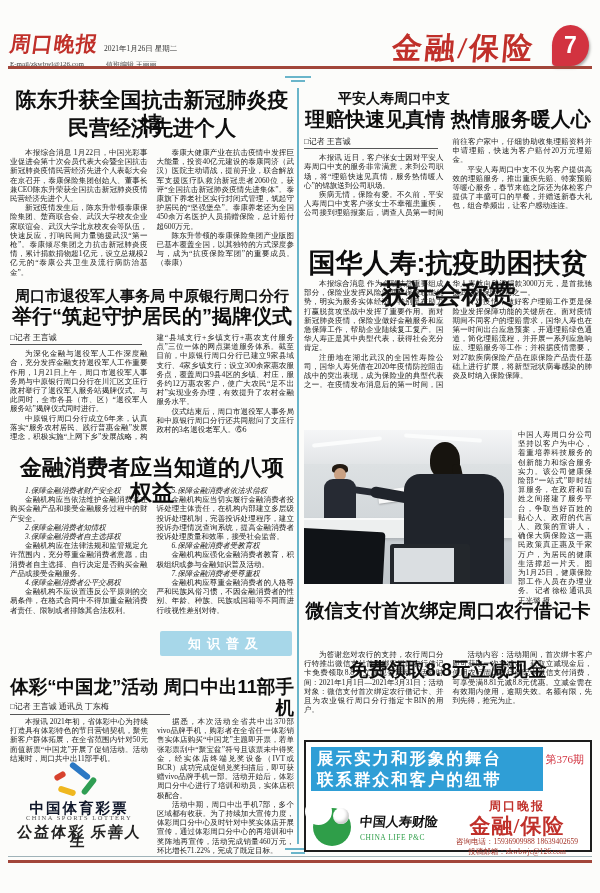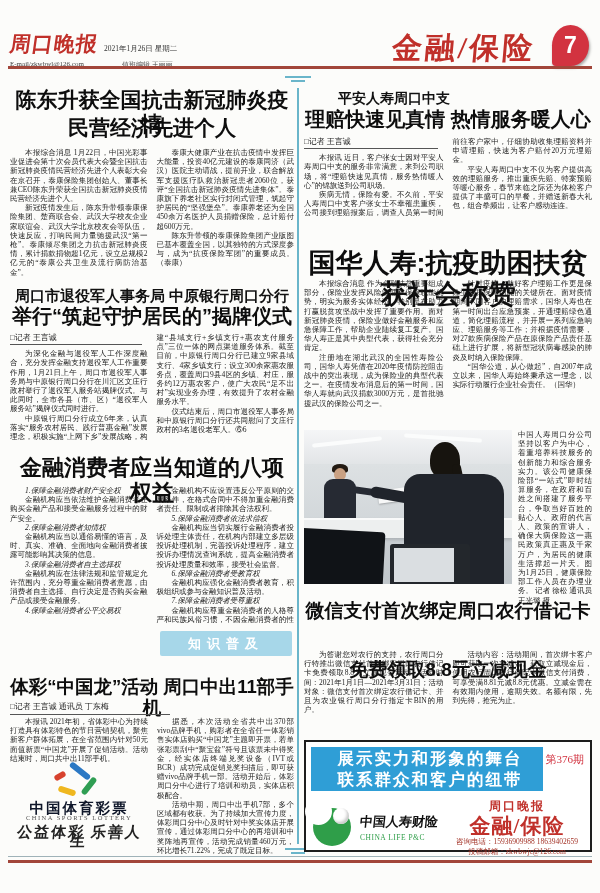--- a/index.html
+++ b/index.html
@@ -4,21 +4,21 @@
 <style>
   html,body{margin:0;padding:0;}
   body{background:#e8e8e6;}
   .page{position:relative;width:600px;height:893px;background:#fcfcfa;margin:0 auto;
         font-family:"Liberation Serif",serif;color:#1b1b1b;overflow:hidden;}
   
   .masthead{position:absolute;left:10px;top:30px;width:280px;}
   .mh-row1{display:flex;align-items:baseline;gap:6px;}
   .paper-name{font-size:21px;font-weight:bold;color:#c0302a;transform:skewX(-8deg);letter-spacing:1px;}
   .mh-date{font-size:7.5px;color:#333;font-family:Liberation Serif, serif;}
-  .mh-row2{font-size:7px;color:#444;margin-top:2px;display:flex;gap:38px;}
+  .mh-row2{font-size:7px;color:#444;margin-top:2px;display:flex;gap:22px;}
   .section-title{position:absolute;left:392px;top:28px;font-size:30px;font-weight:bold;color:#c0302a;
                  transform:skewX(-5deg);letter-spacing:3px;}
   .page-badge{position:absolute;left:552px;top:25px;width:37px;height:41px;background:#d23340;
               border-radius:50% 50% 50% 4px;display:flex;align-items:center;justify-content:center;
               color:#fff;font-size:23px;font-weight:bold;font-family:"Liberation Sans",sans-serif;
               box-shadow:1px 2px 3px rgba(0,0,0,.35);}
   .header-rule{position:absolute;left:8px;top:66px;width:584px;height:3px;background:#a2463a;}
   
   .vdiv{position:absolute;left:297px;top:88px;width:1.5px;height:756px;background:#6ab5ca;}
   .vdeco{position:absolute;left:284px;width:28px;}
@@ -41,21 +41,21 @@
   .a-chen-body{left:10px;top:148px;width:284px;height:134px;}
   .a-vet-kicker{left:10px;top:287px;width:284px;font-size:15px;text-align:center;}
   .a-vet-hl{left:10px;top:305px;width:284px;font-size:20px;}
   .a-vet-body{left:10px;top:333px;width:284px;height:116px;}
   .a-rights-hl{left:10px;top:455px;width:284px;font-size:22px;}
   .a-rights-body{left:10px;top:486px;width:284px;height:140px;}
   .item-h{font-style:italic;color:#222;}
   .ktag{position:absolute;left:160px;top:631px;width:132px;height:25px;background:#a7d7e9;color:#fff;
         font-family:"Liberation Sans",sans-serif;font-weight:bold;font-size:13px;letter-spacing:6px;
         display:flex;align-items:center;justify-content:center;border-radius:2px;}
-  .a-lot-hl{left:10px;top:676px;width:284px;font-size:18.5px;}
+  .a-lot-hl{left:10px;top:676px;width:284px;font-size:18.5px;text-align:right;}
   .a-lot-byline{left:10px;top:701px;width:160px;}
   .a-lot-row{left:10px;top:717px;width:284px;height:137px;display:flex;gap:9px;}
   .a-lot-colL{width:138px;} .a-lot-colR{width:137px;}
   
   .lot-logo{margin-top:4px;text-align:center;}
   .lot-fig{position:relative;width:54px;height:34px;margin:0 auto;}
   .lf{position:absolute;height:6px;border-radius:3px;}
   .lf1{width:24px;background:#2b78c4;left:16px;top:1px;transform:rotate(38deg);}
   .lf2{width:20px;background:#2f9e53;left:27px;top:16px;transform:rotate(-52deg);}
   .lf3{width:18px;background:#efb71f;left:6px;top:21px;transform:rotate(18deg);}
@@ -97,21 +97,21 @@
   .ph-mon1{position:absolute;left:-8px;top:100px;width:88px;height:58px;background:#101317;border-radius:4px;transform:rotate(3deg);}
   .ph-mon2{position:absolute;left:86px;top:114px;width:80px;height:44px;background:#23272c;border-radius:3px;}
   .ph-scr{position:absolute;left:4px;top:4px;width:60px;height:34px;background:#dadee1;}
   .photo-cap{position:absolute;left:518px;top:430px;width:74px;height:200px;font-size:7.5px;line-height:9.2px;
              text-align:justify;overflow:hidden;}
   
   .adbox{position:absolute;left:304px;top:740px;width:288px;height:112px;border:2px solid #1d1d1d;
          box-sizing:border-box;background:#fff;}
   .ad-banner{position:absolute;left:5px;top:5px;width:232px;height:44px;background:#2f9ed6;color:#fff;
              font-family:"Liberation Sans",sans-serif;font-weight:bold;font-size:16.5px;letter-spacing:2px;
-             display:flex;flex-direction:column;justify-content:center;padding-left:6px;box-sizing:border-box;line-height:1.25;text-align:center;}
+             display:flex;flex-direction:column;justify-content:center;padding-left:6px;box-sizing:border-box;line-height:1.25;}
   .ad-issue{position:absolute;right:6px;top:10px;color:#d23340;font-size:11px;font-weight:normal;}
   .ad-bottom{position:absolute;left:6px;top:56px;width:272px;display:flex;align-items:center;gap:8px;}
   .cl-logo{position:relative;width:40px;height:40px;flex:0 0 auto;}
   .cl-ring{position:absolute;inset:1px;background:#2f9e49;border-radius:50%;}
   .cl-cut{position:absolute;left:-7px;top:-9px;width:27px;height:27px;background:#fff;border-radius:50%;}
   .cl-ball{position:absolute;right:3px;top:1px;width:16px;height:16px;background:#fff;border-radius:50%;
            box-shadow:inset -2px -2px 3px #c9c9c9;}
   .cl-names{width:82px;}
   .cl-cn{font-size:13px;font-weight:bold;color:#111;transform:skewX(-6deg);white-space:nowrap;}
   .cl-en{font-size:7.5px;color:#2f9e49;letter-spacing:.5px;margin-top:2px;white-space:nowrap;}
@@ -165,21 +165,20 @@
     <p>为深化金融与退役军人工作深度融合，充分发挥金融支持退役军人工作重要作用，1月21日上午，周口市退役军人事务局与中原银行周口分行在川汇区文庄行政村举行了退役军人服务站揭牌仪式。与此同时，全市各县（市、区）“退役军人服务站”揭牌仪式同时进行。</p>
     <p>中原银行周口分行成立6年来，认真落实“服务农村居民、践行普惠金融”发展理念，积极实施“上网下乡”发展战略，构建“县域支行+乡镇支行+惠农支付服务点”三位一体的网点渠道服务体系。截至目前，中原银行周口分行已建立9家县域支行、4家乡镇支行；设立300余家惠农服务点，覆盖周口9县4区的乡镇、村庄，服务约12万惠农客户，使广大农民“足不出村”实现业务办理，有效提升了农村金融服务水平。</p>
     <p>仪式结束后，周口市退役军人事务局和中原银行周口分行还共同慰问了文庄行政村的3名退役老军人。⑥6</p>
   </div>
 
   <div class="abs hl a-rights-hl">金融消费者应当知道的八项权益</div>
   <div class="abs bodytxt cols2 a-rights-body">
     <p class="item-h">1.保障金融消费者财产安全权</p>
     <p>金融机构应当依法维护金融消费者在购买金融产品和接受金融服务过程中的财产安全。</p>
     <p class="item-h">2.保障金融消费者知情权</p>
-    <p>金融机构应当以通俗易懂的语言，及时、真实、准确、全面地向金融消费者披露可能影响其决策的信息。</p>
     <p class="item-h">3.保障金融消费者自主选择权</p>
     <p>金融机构应在法律法规和监管规定允许范围内，充分尊重金融消费者意愿，由消费者自主选择、自行决定是否购买金融产品或接受金融服务。</p>
     <p class="item-h">4.保障金融消费者公平交易权</p>
     <p>金融机构不应设置违反公平原则的交易条件，在格式合同中不得加重金融消费者责任、限制或者排除其合法权利。</p>
     <p class="item-h">5.保障金融消费者依法求偿权</p>
     <p>金融机构应当切实履行金融消费者投诉处理主体责任，在机构内部建立多层级投诉处理机制，完善投诉处理程序，建立投诉办理情况查询系统，提高金融消费者投诉处理质量和效率，接受社会监督。</p>
     <p class="item-h">6.保障金融消费者受教育权</p>
     <p>金融机构应强化金融消费者教育，积极组织或参与金融知识普及活动。</p>
     <p class="item-h">7.保障金融消费者受尊重权</p>
     <p>金融机构应尊重金融消费者的人格尊严和民族风俗习惯，不因金融消费者的性别、年龄、种族、民族或国籍等不同而进行歧视性差别对待。</p>
@@ -217,21 +216,20 @@
     <p>本报讯 近日，客户张女士因对平安人寿周口中支的服务非常满意，来到公司职场，将“理赔快速见真情，服务热情暖人心”的锦旗送到公司职场。</p>
     <p>疾病无情，保险有爱。不久前，平安人寿周口中支客户张女士不幸罹患重疾，公司接到理赔报案后，调查人员第一时间前往客户家中，仔细协助收集理赔资料并申请理赔，快速为客户赔付20万元理赔金。</p>
     <p>平安人寿周口中支不仅为客户提供高效的理赔服务，推出重疾先赔、特案预赔等暖心服务，春节来临之际还为体检客户提供了丰盛可口的早餐，并赠送新春大礼包，组合拳频出，让客户感动连连。</p>
   </div>
 
   <div class="abs hl a-gh-hl">国华人寿:抗疫助困扶贫获社会称赞</div>
   <div class="abs bodytxt cols2 a-gh-body">
     <p>本报综合消息 作为金融扶贫重要组成部分，保险业发挥风险管理和保障职能优势，明实为服务实体经济，特别是在助力打赢脱贫攻坚战中发挥了重要作用。面对新冠肺炎疫情，保险业做好金融服务和应急保障工作，帮助企业陆续复工复产。国华人寿正是其中典型代表，获得社会充分肯定。</p>
     <p>注册地在湖北武汉的全国性寿险公司，国华人寿凭借在2020年疫情防控阻击战中的突出表现，成为保险业的典型代表之一。在疫情发布消息后的第一时间，国华人寿就向武汉捐款3000万元，是首批驰援武汉的保险公司之一。</p>
     <p>针对疫情，做好客户理赔工作更是保险业发挥保障功能的关键所在。面对疫情期间不同客户的理赔需求，国华人寿也在第一时间出台应急预案，开通理赔绿色通道，简化理赔流程，并开展一系列应急响应、理赔服务等工作；并根据疫情需要，对27款疾病保险产品在原保险产品责任基础上进行扩展，将新型冠状病毒感染的肺炎及时纳入保险保障。</p>
-    <p>“国华公道，从心做起”，自2007年成立以来，国华人寿始终秉承这一理念，以实际行动履行企业社会责任。（国华）</p>
   </div>
 
   <div class="photo">
     <div class="ph-ceiling"></div>
     <div class="ph-light pl1"></div>
     <div class="ph-light pl2"></div>
     <div class="ph-wall"></div>
     <div class="ph-hair-l"></div>
     <div class="ph-head-l"></div>
     <div class="ph-body-l"></div>

